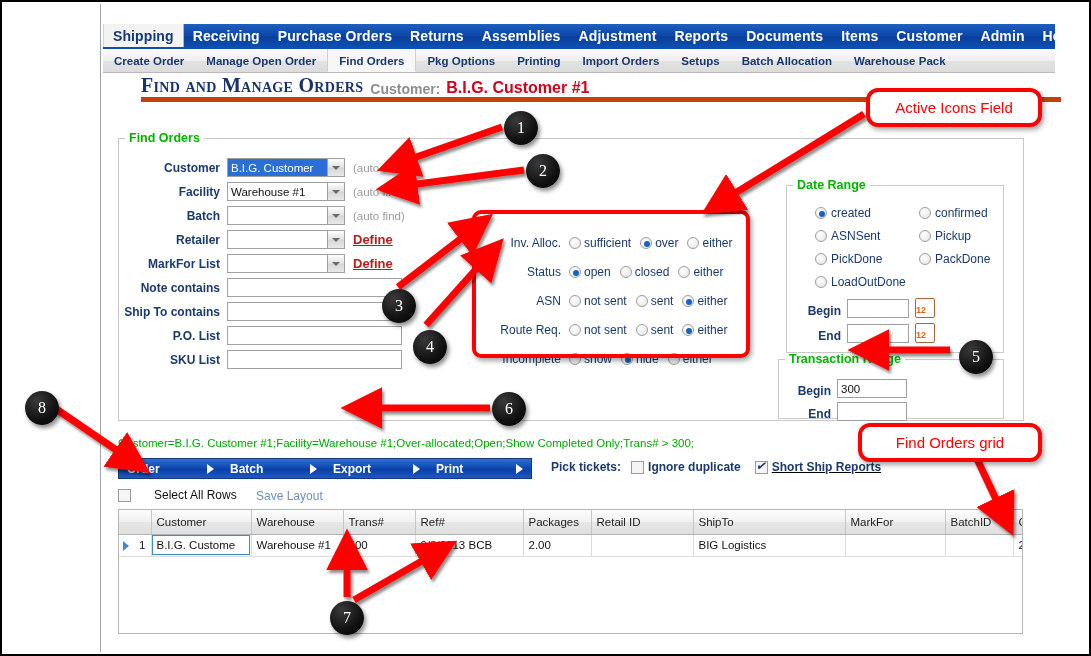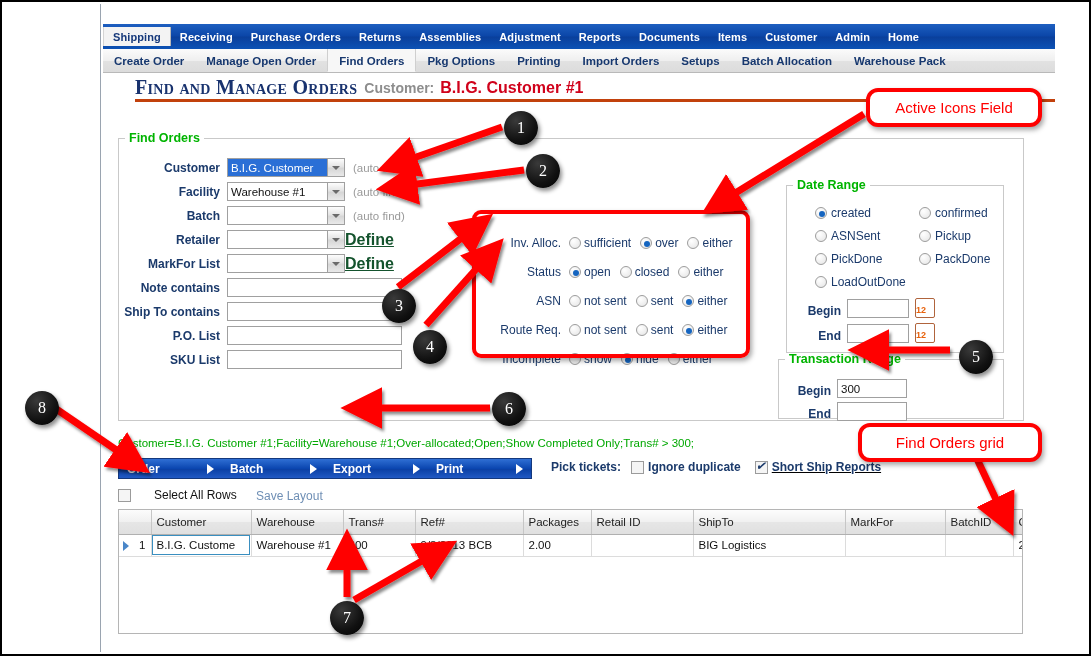--- a/index.html
+++ b/index.html
@@ -20,22 +20,22 @@
   #page {
     position:absolute;
     left:98px; top:2px; right:2px; bottom:2px;
     background:#fff;
     border-left:1px solid #9aa4b0;
   }
   
   .menubar {
     position:absolute; left:2px; top:20px; width:952px; height:25px;
     background:linear-gradient(to bottom,#1e5fc0 0%,#0b46a8 48%,#0a3f9b 52%,#0c52b5 100%);
-    display:flex; align-items:center;
-    font-size:11px; font-weight:bold;
+    display:flex; align-items:flex-start;
+    font-size:14px; font-weight:bold;
   }
   .menubar .mi {
     color:#fff; padding:4px 9px 3px 9px; display:flex; align-items:center;
     white-space:nowrap; letter-spacing:0.1px;
   }
   .menubar .mi.active {
     background:#f3f3f3; color:#15387a;
     border-left:1px solid #d4d4d4; border-right:1px solid #b8b8b8;
   }
   .submenubar {
@@ -49,23 +49,23 @@
     color:#17386f; padding:4px 11px 3px 11px; display:flex; align-items:center;
     white-space:nowrap;
   }
   .submenubar .si.active {
     background:#f7f7f7;
     border-left:1px solid #cfcfcf; border-right:1px solid #cfcfcf;
     border-bottom:1px solid #f7f7f7;
   }
   
   #titlewrap {
-    position:absolute; left:34px; top:72px; width:920px; height:26px;
-    border-bottom:3px solid #c2410c;
-    display:flex; align-items:center;
+    position:absolute; left:40px; top:72px; width:920px; height:26px;
+    border-bottom:5px solid #c2410c;
+    display:flex; align-items:flex-end;
   }
   #title-main {
     font-family:"Liberation Serif", serif;
     font-variant:small-caps;
     font-weight:bold;
     font-size:20px;
     color:#18326e;
     letter-spacing:0.3px;
   }
   #title-cust-label {
@@ -108,22 +108,22 @@
     background:linear-gradient(to bottom,#fdfdfd,#e4e4e4 45%,#d6d6d6 55%,#e9e9e9);
     display:flex; align-items:center; justify-content:center;
   }
   .ddbtn i {
     display:block; width:0; height:0;
     border-left:4px solid transparent; border-right:4px solid transparent;
     border-top:4px solid #6a6a6a;
   }
   .hint { font-size:11.5px; color:#9a9a9a; margin-left:8px; white-space:nowrap; }
   .deflink {
-    font-size:16px; font-weight:bold; color:#14532d;
-    text-decoration:underline; margin-left:0; white-space:nowrap;
+    font-size:13px; font-weight:bold; color:#b91c1c;
+    text-decoration:underline; margin-left:8px; white-space:nowrap;
   }
   
   #radio-block { position:absolute; left:358px; top:83px; width:272px; height:145px; }
   .rrow { display:flex; align-items:center; height:29px; }
   .rlabel {
     font-size:12px; font-weight:normal; color:#1b3a6b;
     width:92px; text-align:right; padding-right:8px; white-space:nowrap;
   }
   .ropt { display:flex; align-items:center; margin-right:9px; white-space:nowrap; }
   .ropt span { font-size:12px; color:#1b3a6b; margin-left:3px; }

